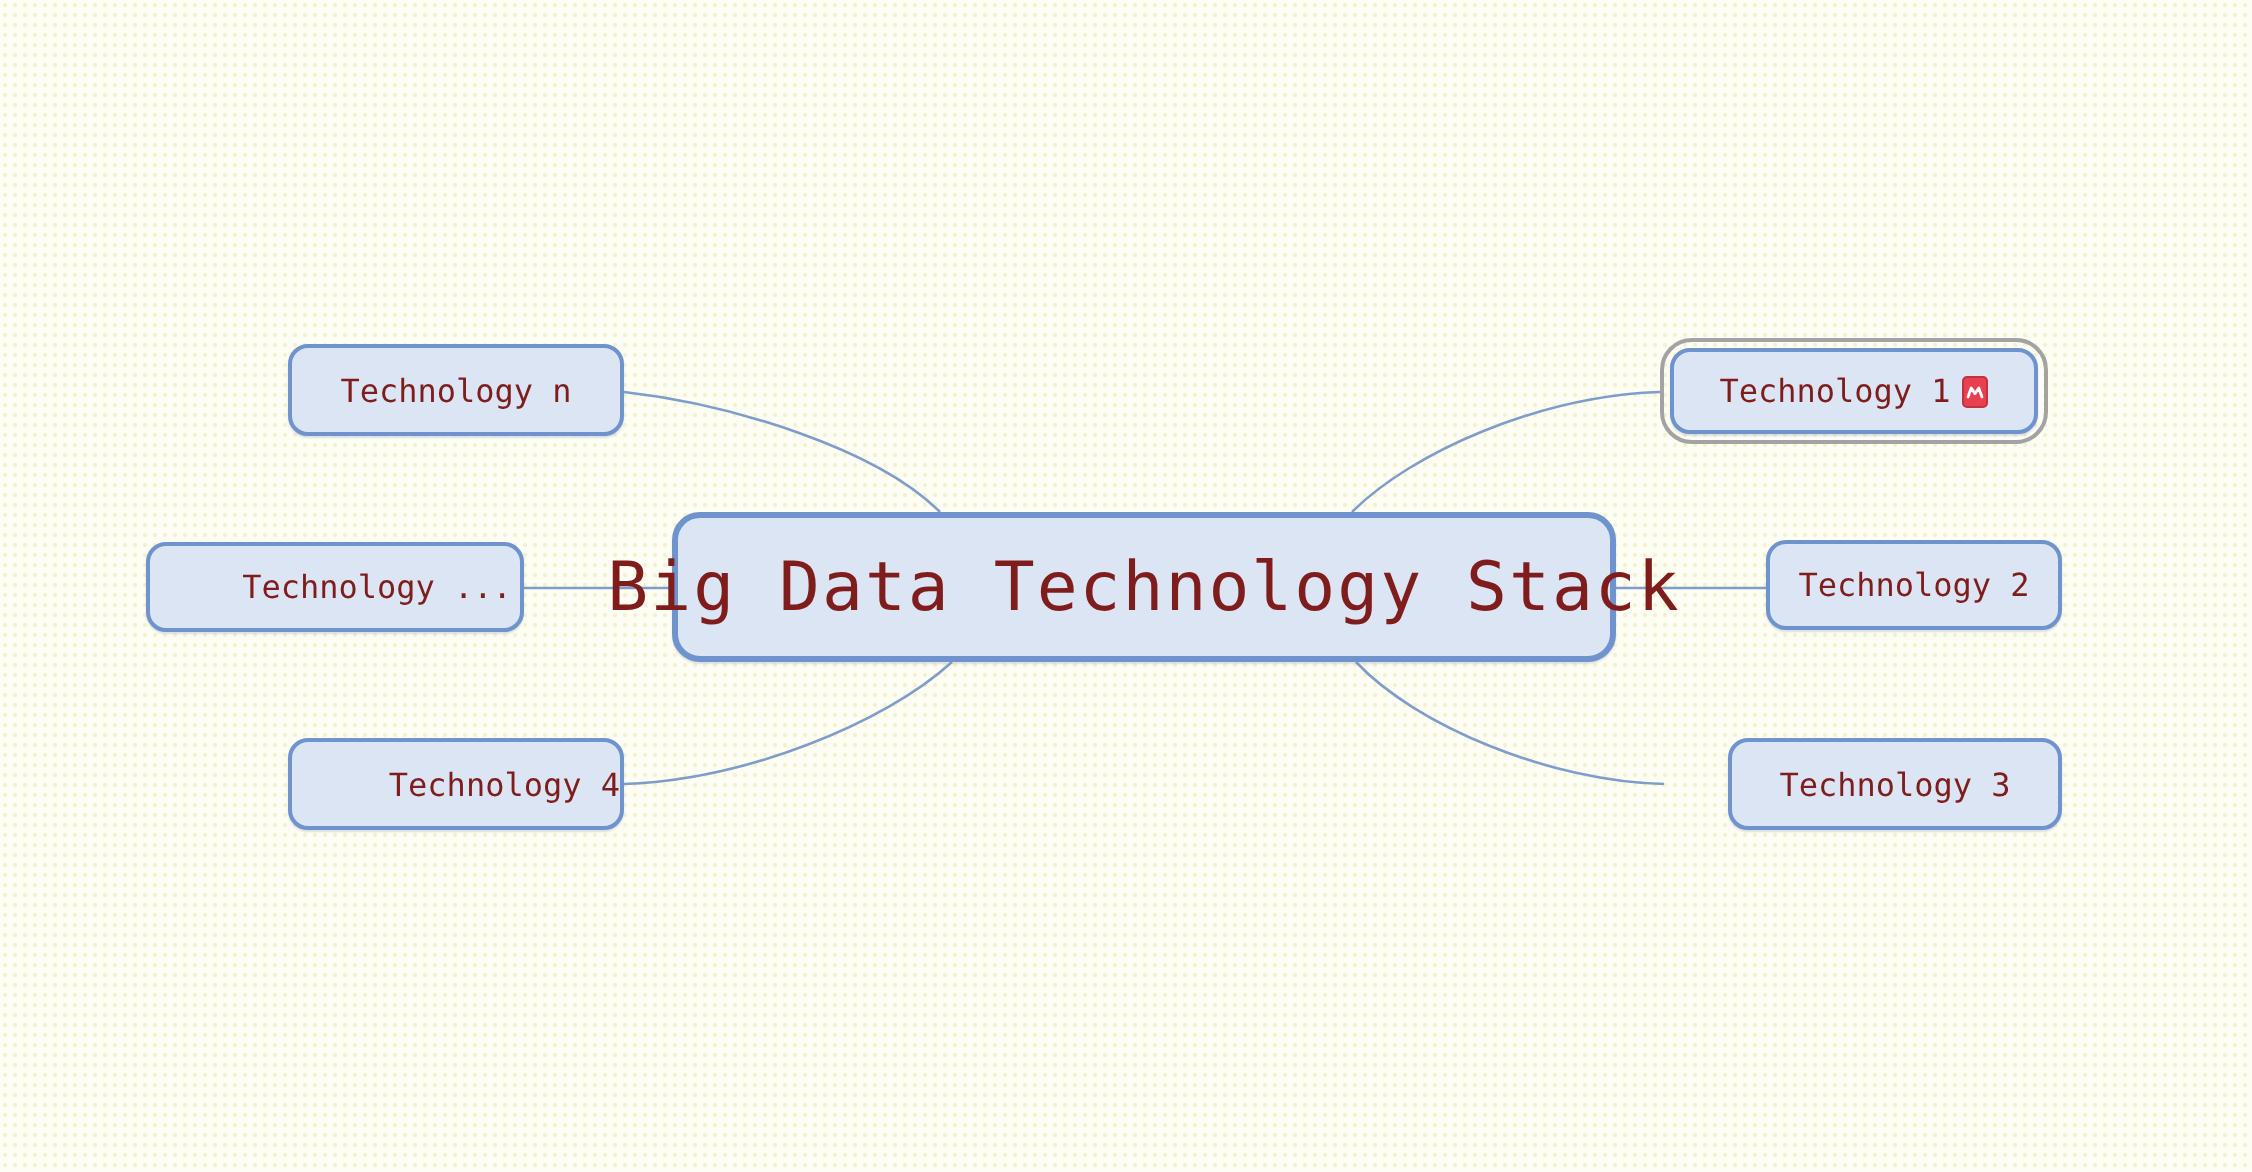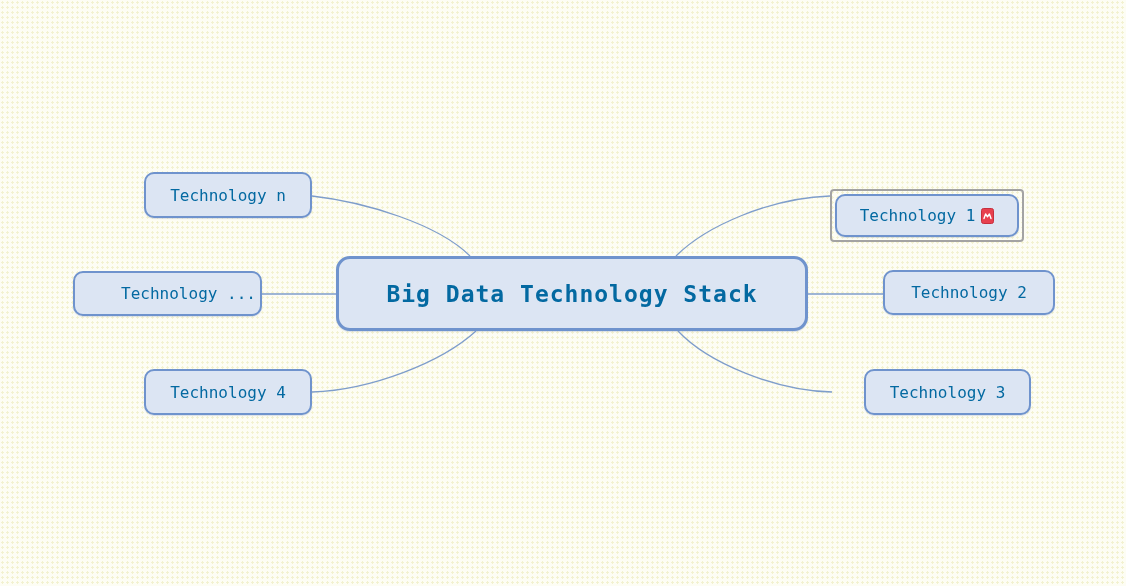--- a/index.html
+++ b/index.html
@@ -13,44 +13,43 @@
     overflow:hidden;
   }
   svg.edges{position:absolute;left:0;top:0;width:1126px;height:586px;}
   .node{
     position:absolute;
     box-sizing:border-box;
     display:flex;align-items:center;justify-content:center;gap:6px;
     background:#dce5f3;
     border:2px solid #6f93cd;
     border-radius:10px;
-    color:#0369a1;
+    color:#7f1d1d;
     font-size:16px;
     white-space:nowrap;
     box-shadow:0 1px 1px rgba(120,140,180,.25);
   }
   .node.center{
     left:336px;top:256px;width:472px;height:75px;
     border-width:3px;border-radius:14px;
-    font-size:23px;font-weight:bold;letter-spacing:1px;
+    font-size:34px;font-weight:normal;letter-spacing:1px;
   }
   .node.tech-n   {left:144px;top:172px;width:168px;height:46px;}
   .node.tech-dots{left:73px; top:271px;width:189px;height:45px;padding-left:42px;}
-  .node.tech-4   {left:144px;top:369px;width:168px;height:46px;}
-  .node.tech-2   {left:883px;top:270px;width:172px;height:45px;}
+  .node.tech-4   {left:144px;top:369px;width:168px;height:46px;justify-content:flex-end;}
+  .node.tech-2   {left:883px;top:270px;width:148px;height:45px;}
   .node.tech-3   {left:864px;top:369px;width:167px;height:46px;}
   .selection-ring{
     position:absolute;
     left:830px;top:169px;width:194px;height:53px;
     box-sizing:border-box;
     border:2px solid #a3a3a3;
-    border-radius:4px;
+    border-radius:16px;
     padding:3px;
     display:flex;
-    margin-top:20px;
   }
   .selection-ring .node{
     position:relative;left:0;top:0;flex:1;height:auto;
   }
   .doc-icon{display:inline-flex;line-height:0;}
 </style>
 </head>
 <body>
 
 <div class="canvas">

